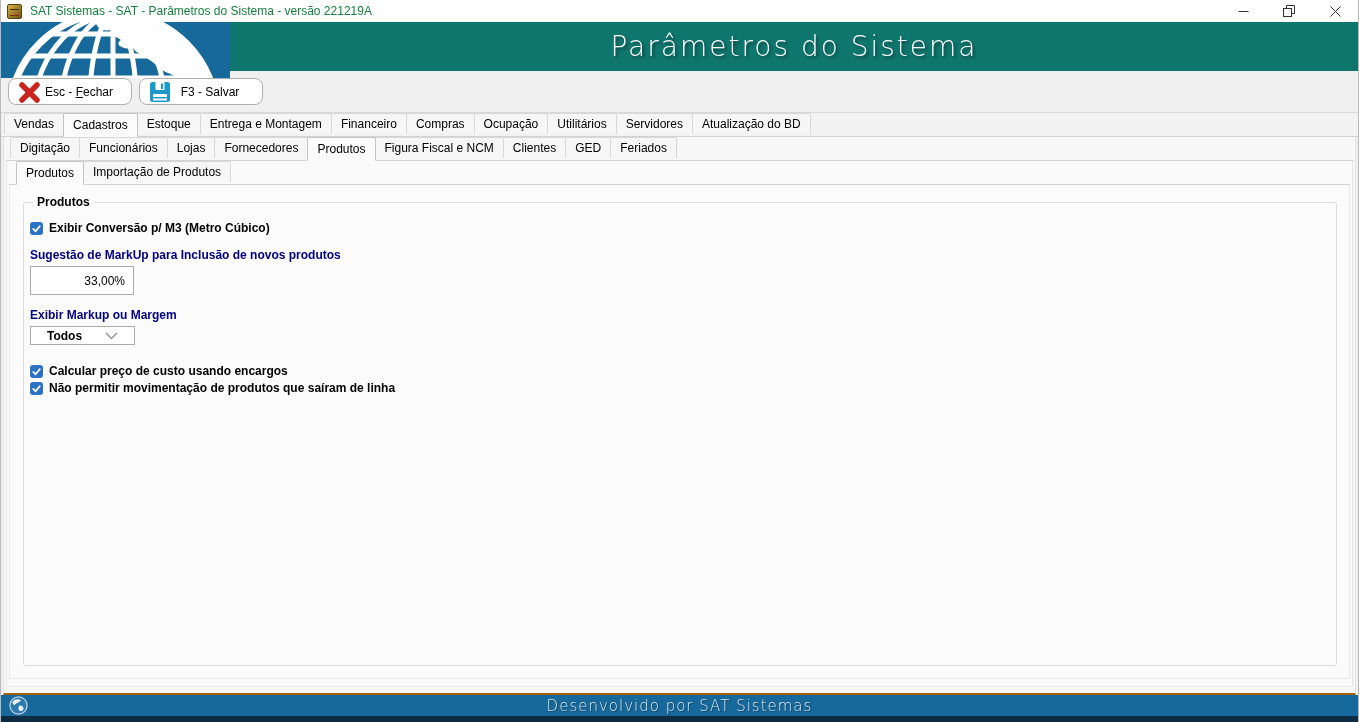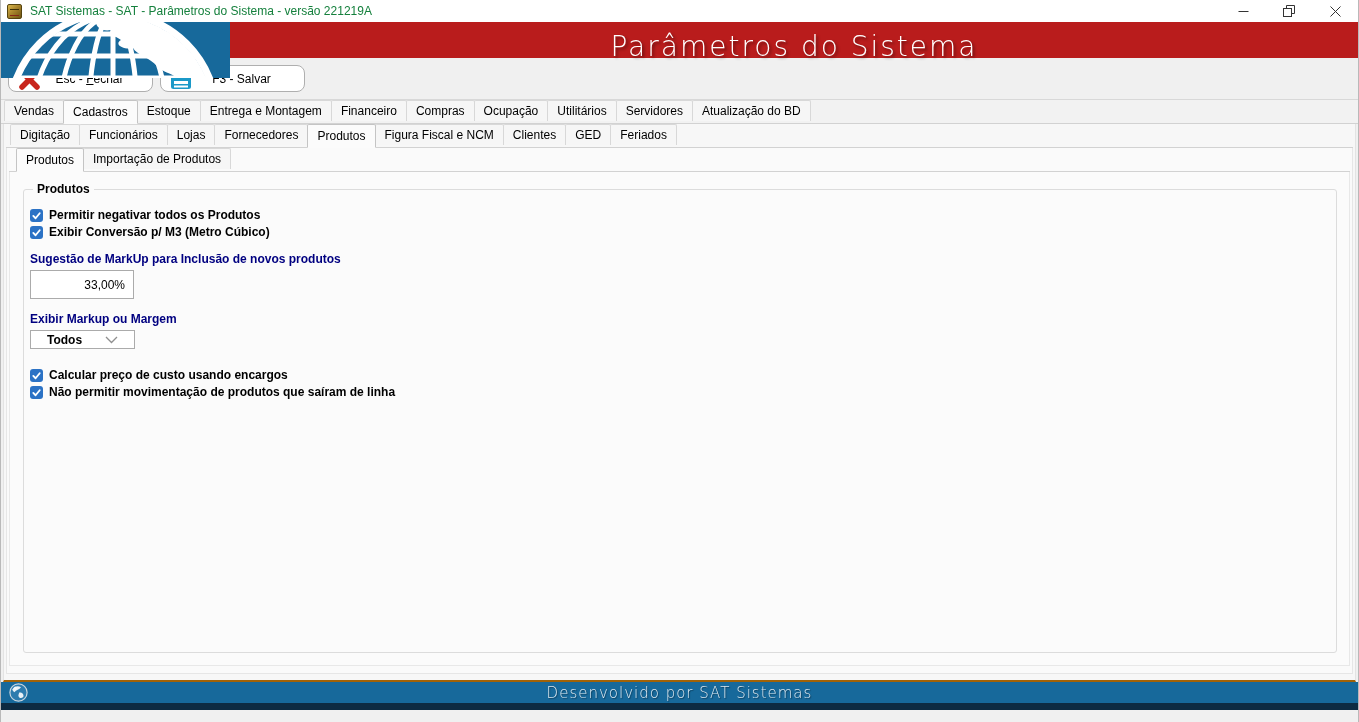--- a/index.html
+++ b/index.html
@@ -25,21 +25,21 @@
   .app-icon::after {
     content: ""; position: absolute; left: 2px; top: 4px; width: 9px; height: 5px;
     border-top: 1px solid #3c2f08; border-bottom: 1px solid #872818;
   }
   .titlebar-text { font-size: 12px; color: #15803d; white-space: nowrap; }
   .caption-buttons { margin-left: auto; display: flex; height: 100%; }
   .cap-btn { width: 46px; height: 100%; display: flex; align-items: center; justify-content: center; }
   .cap-btn svg { display: block; }
 
   
-  .header { height: 36px; background: #b91c1c; position: relative; z-index: 5; }
+  .header { height: 49px; background: #0f766e; position: relative; z-index: 5; }
   .logo-box {
     position: absolute; left: 0; top: 0; width: 229px; height: 56px;
     background: #17699B; overflow: hidden;
   }
   .header-title {
     position: absolute; left: 229px; right: 0; top: 0; height: 49px;
     display: flex; align-items: center; justify-content: center;
     color: #FFFFFF; font-size: 28px; font-weight: 300; letter-spacing: 2px;
     font-family: "DejaVu Sans", sans-serif;
     text-shadow: 2px 2px 3px rgba(0,0,0,0.45);
@@ -47,21 +47,21 @@
   }
 
   
   .toolbar {
     height: 42px; background: #F0F0F0;
     display: flex; align-items: flex-end; gap: 7px;
     padding: 0 0 7px 7px;
     border-bottom: 1px solid #D8D8D8;
   }
   .tbtn {
-    width: 145px; height: 27px; background: #FFFFFF;
+    width: 124px; height: 27px; background: #FFFFFF;
     border: 1px solid #AFAFAF; border-radius: 8px;
     display: flex; align-items: center; position: relative;
     font-size: 12px; color: #000; cursor: default;
   }
   .tbtn .tbtn-icon { position: absolute; left: 9px; top: 2px; }
   .tbtn .tbtn-label { flex: 1; text-align: center; padding-left: 26px; padding-right: 8px; white-space: nowrap; }
   .accel { text-decoration: underline; }
 
   
   .tabs {
@@ -261,28 +261,20 @@
     <div class="page3">
       <fieldset class="groupbox">
         <legend>Produtos</legend>
 
         <div class="cb-row">
           <span class="cbx">
             <svg width="11" height="11" viewBox="0 0 12 12">
                 <polyline points="2.5,6.5 5,9 9.5,3.5" fill="none" stroke="#fff" stroke-width="2" stroke-linecap="round" stroke-linejoin="round"></polyline>
               </svg>
           </span>
-          <span class="cb-label">Permitir negativar todos os Produtos</span>
-        </div>
-        <div class="cb-row">
-          <span class="cbx">
-            <svg width="11" height="11" viewBox="0 0 12 12">
-                <polyline points="2.5,6.5 5,9 9.5,3.5" fill="none" stroke="#fff" stroke-width="2" stroke-linecap="round" stroke-linejoin="round"></polyline>
-              </svg>
-          </span>
           <span class="cb-label">Exibir Conversão p/ M3 (Metro Cúbico)</span>
         </div>
 
         <div class="navy-label">Sugestão de MarkUp para Inclusão de novos produtos</div>
         <input class="input-box" readonly="" value="33,00%" style="">
 
         <div class="navy-label">Exibir Markup ou Margem</div>
         <div class="select-box">
           <span class="select-value">Todos</span>
           <svg width="13" height="8" viewBox="0 0 13 8">

